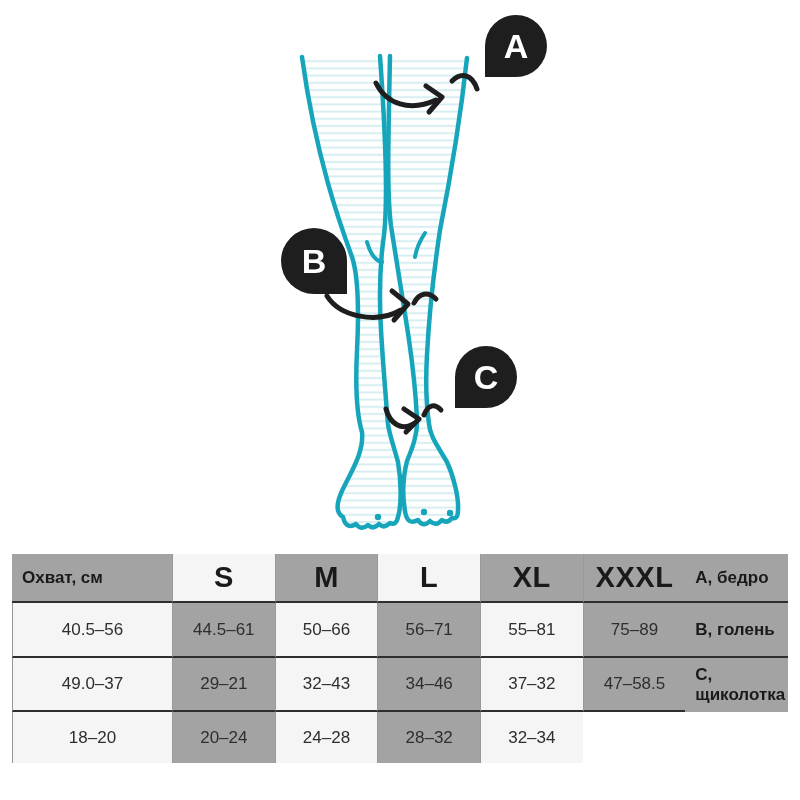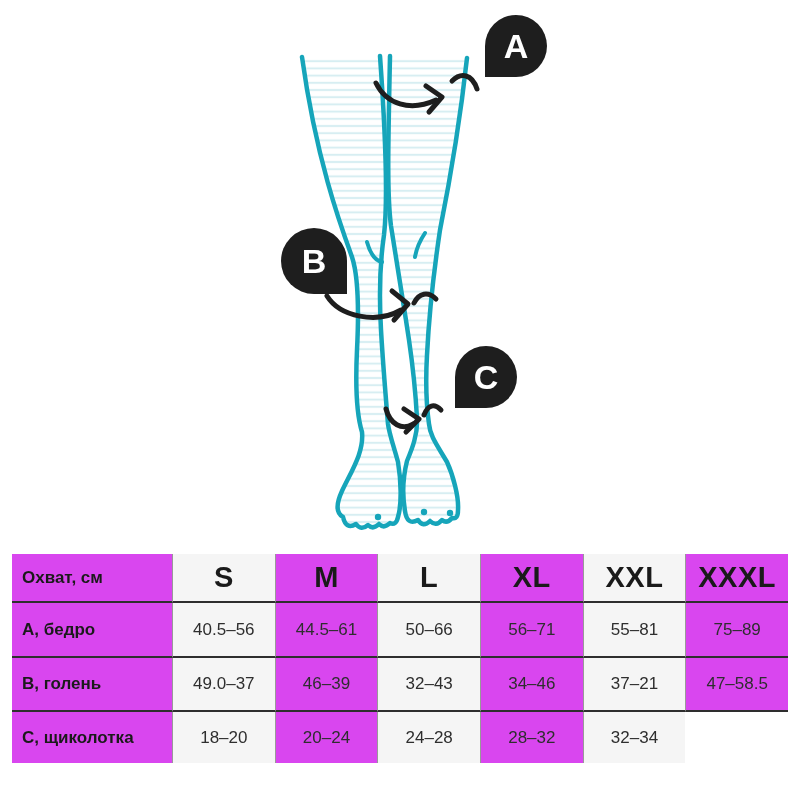--- a/index.html
+++ b/index.html
@@ -5,21 +5,21 @@
   html,body{margin:0;padding:0;background:#fff;}
   .page{position:relative;width:800px;height:800px;background:#ffffff;overflow:hidden;
         font-family:"Liberation Sans", sans-serif;}
   .legs-svg{position:absolute;left:0;top:0;width:800px;height:545px;display:block;}
 
   
   .size-table{position:absolute;left:12px;top:554px;width:776px;
               display:grid;grid-template-columns:160px repeat(6,1fr);
               grid-template-rows:49px 55px 54px 51px;}
   .c{box-sizing:border-box;display:flex;align-items:center;justify-content:center;
-     color:#1a1a1a;background:#d946ef;}
+     color:#1a1a1a;background:#a3a3a3;}
   .c.shade{background:#f5f5f5;}
   .c.vline{border-left:1px solid #999999;}
   .c.hline{border-bottom:2px solid #2e2e2e;}
   .c.label{justify-content:flex-start;padding-left:10px;font-weight:bold;font-size:17px;}
   .c.size-h{font-weight:bold;font-size:29px;letter-spacing:0.5px;}
   .c.val{font-size:17px;color:#2e2e2e;}
 
   .badge-letter{font-family:"Liberation Sans", sans-serif;font-weight:bold;font-size:34px;}
 </style>
 </head>
@@ -102,37 +102,36 @@
     </g>
   </svg>
 
   <div class="size-table">
 
     <div class="c label hline">Охват, см</div>
     <div class="c size-h vline shade hline">S</div>
     <div class="c size-h vline hline">M</div>
     <div class="c size-h vline shade hline">L</div>
     <div class="c size-h vline hline">XL</div>
-    <div class="c size-h vline shade hline">XXL</div>
     <div class="c size-h vline hline">XXXL</div>
 
     <div class="c label hline">А, бедро</div>
     <div class="c val vline shade hline">40.5–56</div>
     <div class="c val vline hline">44.5–61</div>
     <div class="c val vline shade hline">50–66</div>
     <div class="c val vline hline">56–71</div>
     <div class="c val vline shade hline">55–81</div>
     <div class="c val vline hline">75–89</div>
 
     <div class="c label hline">В, голень</div>
     <div class="c val vline shade hline">49.0–37</div>
-    <div class="c val vline hline">46–39</div>
+    <div class="c val vline hline">29–21</div>
     <div class="c val vline shade hline">32–43</div>
     <div class="c val vline hline">34–46</div>
-    <div class="c val vline shade hline">37–21</div>
+    <div class="c val vline shade hline">37–32</div>
     <div class="c val vline hline">47–58.5</div>
 
     <div class="c label">С, щиколотка</div>
     <div class="c val vline shade">18–20</div>
     <div class="c val vline">20–24</div>
     <div class="c val vline shade">24–28</div>
     <div class="c val vline">28–32</div>
     <div class="c val vline shade">32–34</div>
   </div>
 

